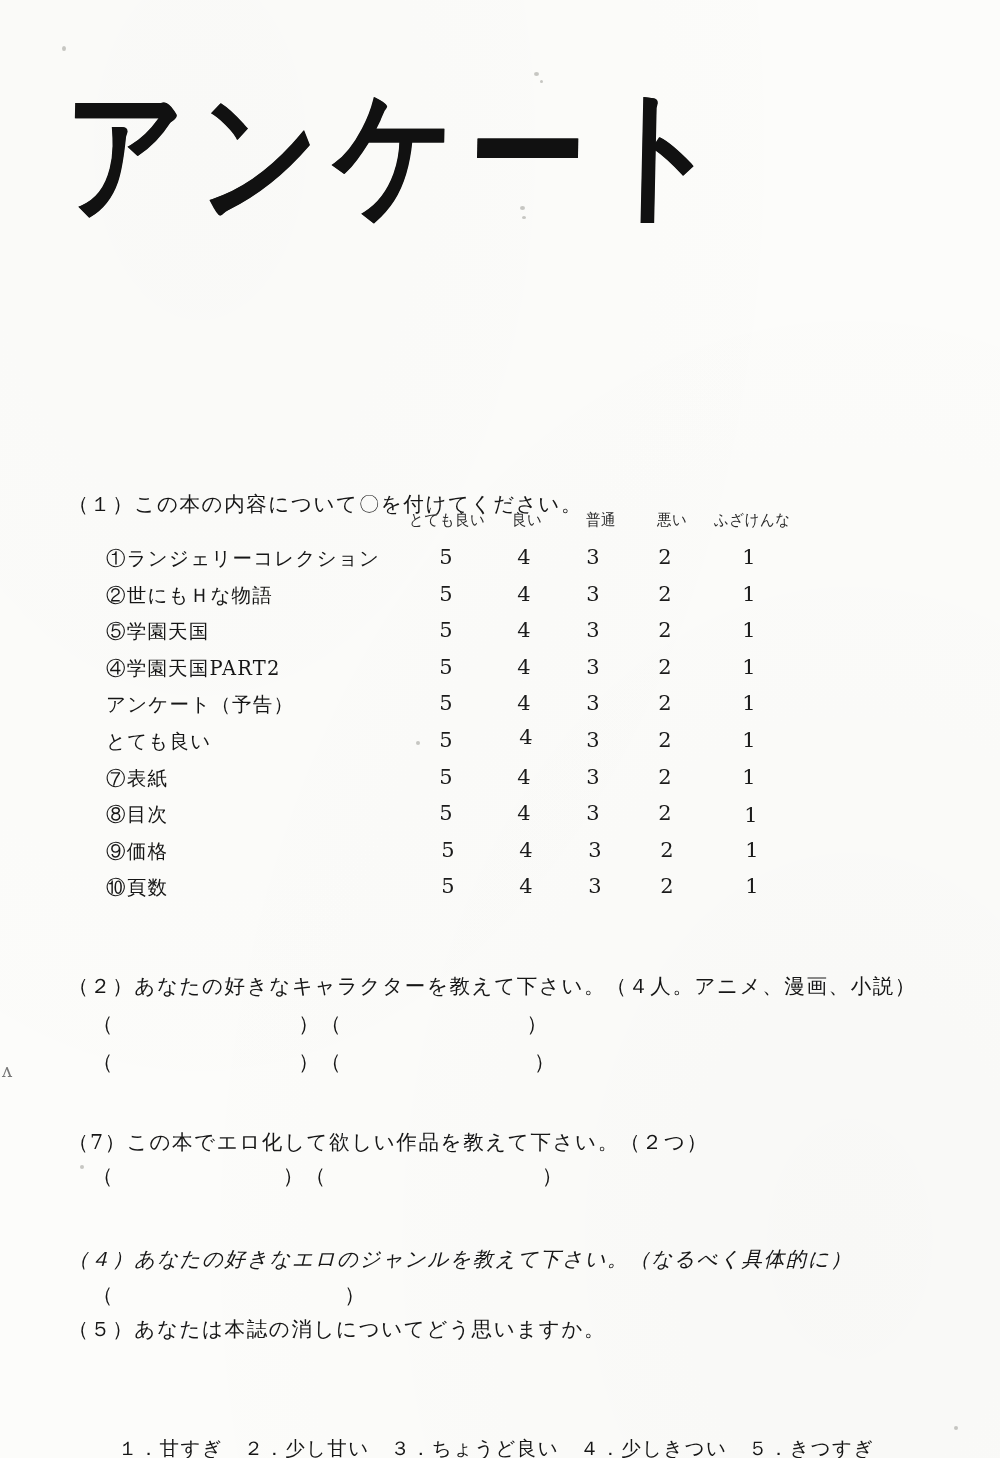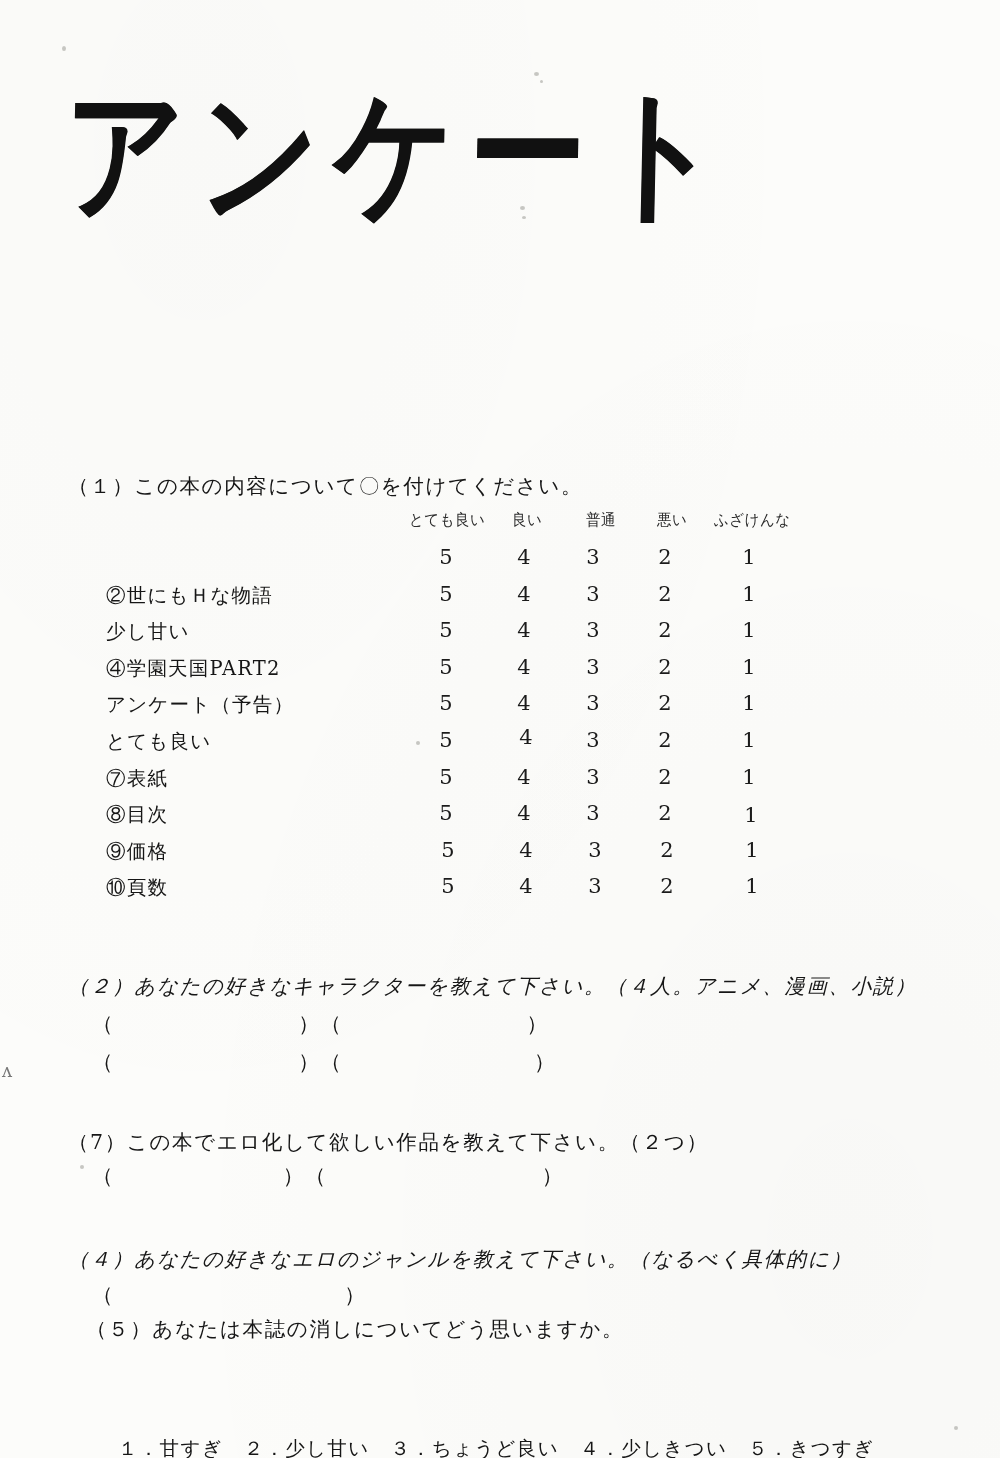--- a/index.html
+++ b/index.html
@@ -50,21 +50,21 @@
     top: 0;
     width: 1000px;
   }
   .q {
     position: absolute;
     font-size: 20.5px;
     letter-spacing: 1.6px;
     white-space: nowrap;
     color: #161616;
   }
-  .q1 { left: 68px; top: 472px; }
+  .q1 { left: 68px; top: 490px; }
   .scale-head {
     position: absolute;
     top: 511px;
     font-size: 14.5px;
     letter-spacing: .5px;
     color: #2a2a2a;
     white-space: nowrap;
     font-family: "DejaVu Sans", "Liberation Sans", sans-serif;
     transform: scaleY(1.08);
   }
@@ -89,24 +89,24 @@
   }
   .row .num {
     position: absolute;
     top: 0;
     font-size: 21px;
     font-family: "DejaVu Serif", "Liberation Serif", serif;
     color: #1b1b1b;
     text-align: center;
     width: 24px;
   }
-  .q2  { left: 68px; top: 972px; font-style: italic; }
+  .q2  { left: 68px; top: 972px; }
   .q3  { left: 68px; top: 1128px; }
   .q4  { left: 68px; top: 1245px; font-style: italic; }
-  .q5  { left: 86px; top: 1315px; text-align: center; }
+  .q5  { left: 68px; top: 1315px; text-align: center; }
   .blanks {
     position: absolute;
     font-size: 21px;
     letter-spacing: 1px;
     color: #161616;
     white-space: pre;
     font-family: "DejaVu Serif", "Liberation Serif", serif;
   }
   .q5opts {
     position: absolute;
@@ -152,38 +152,39 @@
 
     <div class="scale-head" style="left:409px;">とても良い</div>
     <div class="scale-head" style="left:512px;">良い</div>
     <div class="scale-head" style="left:586px;">普通</div>
     <div class="scale-head" style="left:657px;">悪い</div>
     <div class="scale-head" style="left:714px;">ふざけんな</div>
 
     <div class="items">
 
       <div class="row">
+        <div class="label">①ランジェリーコレクション</div>
         <div class="num" style="left:434px;">5</div>
         <div class="num" style="left:512px;">4</div>
         <div class="num" style="left:581px;">3</div>
         <div class="num" style="left:653px;">2</div>
         <div class="num" style="left:737px;">1</div>
       </div>
 
       <div class="row">
         <div class="label">②世にもＨな物語</div>
         <div class="num" style="left:434px;">5</div>
         <div class="num" style="left:512px;">4</div>
         <div class="num" style="left:581px;">3</div>
         <div class="num" style="left:653px;">2</div>
         <div class="num" style="left:737px;">1</div>
       </div>
 
       <div class="row">
-        <div class="label">少し甘い</div>
+        <div class="label">⑤学園天国</div>
         <div class="num" style="left:434px;">5</div>
         <div class="num" style="left:512px;">4</div>
         <div class="num" style="left:581px;">3</div>
         <div class="num" style="left:653px;">2</div>
         <div class="num" style="left:737px;">1</div>
       </div>
 
       <div class="row">
         <div class="label">④学園天国PART2</div>
         <div class="num" style="left:434px;">5</div>

